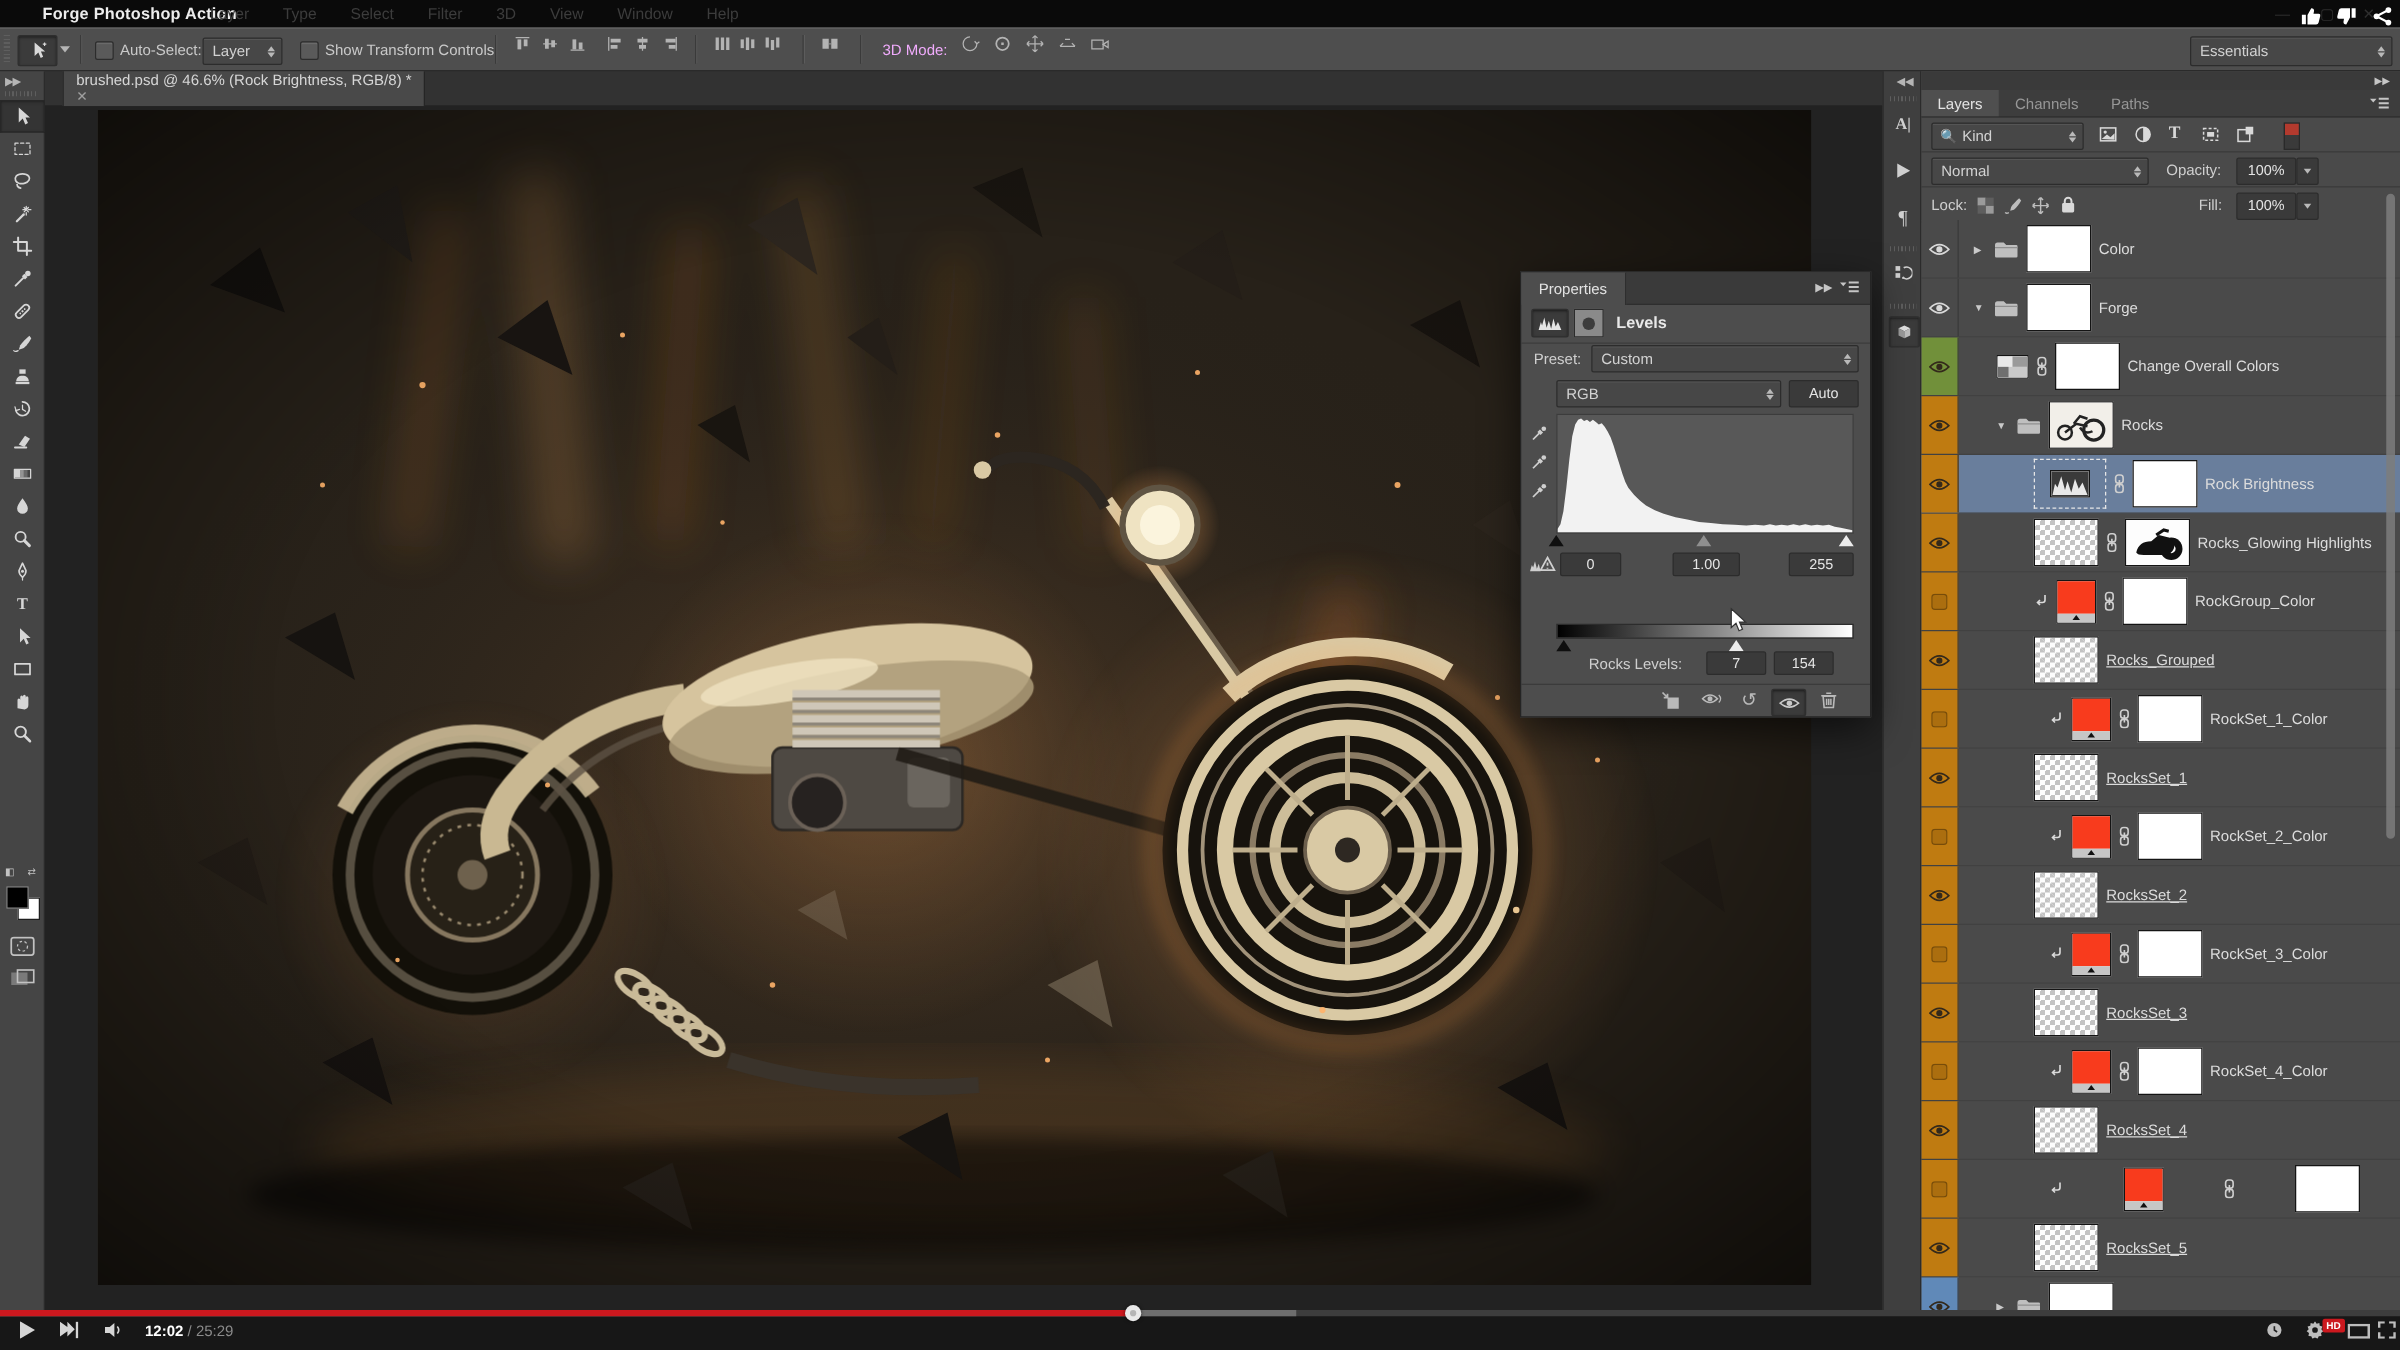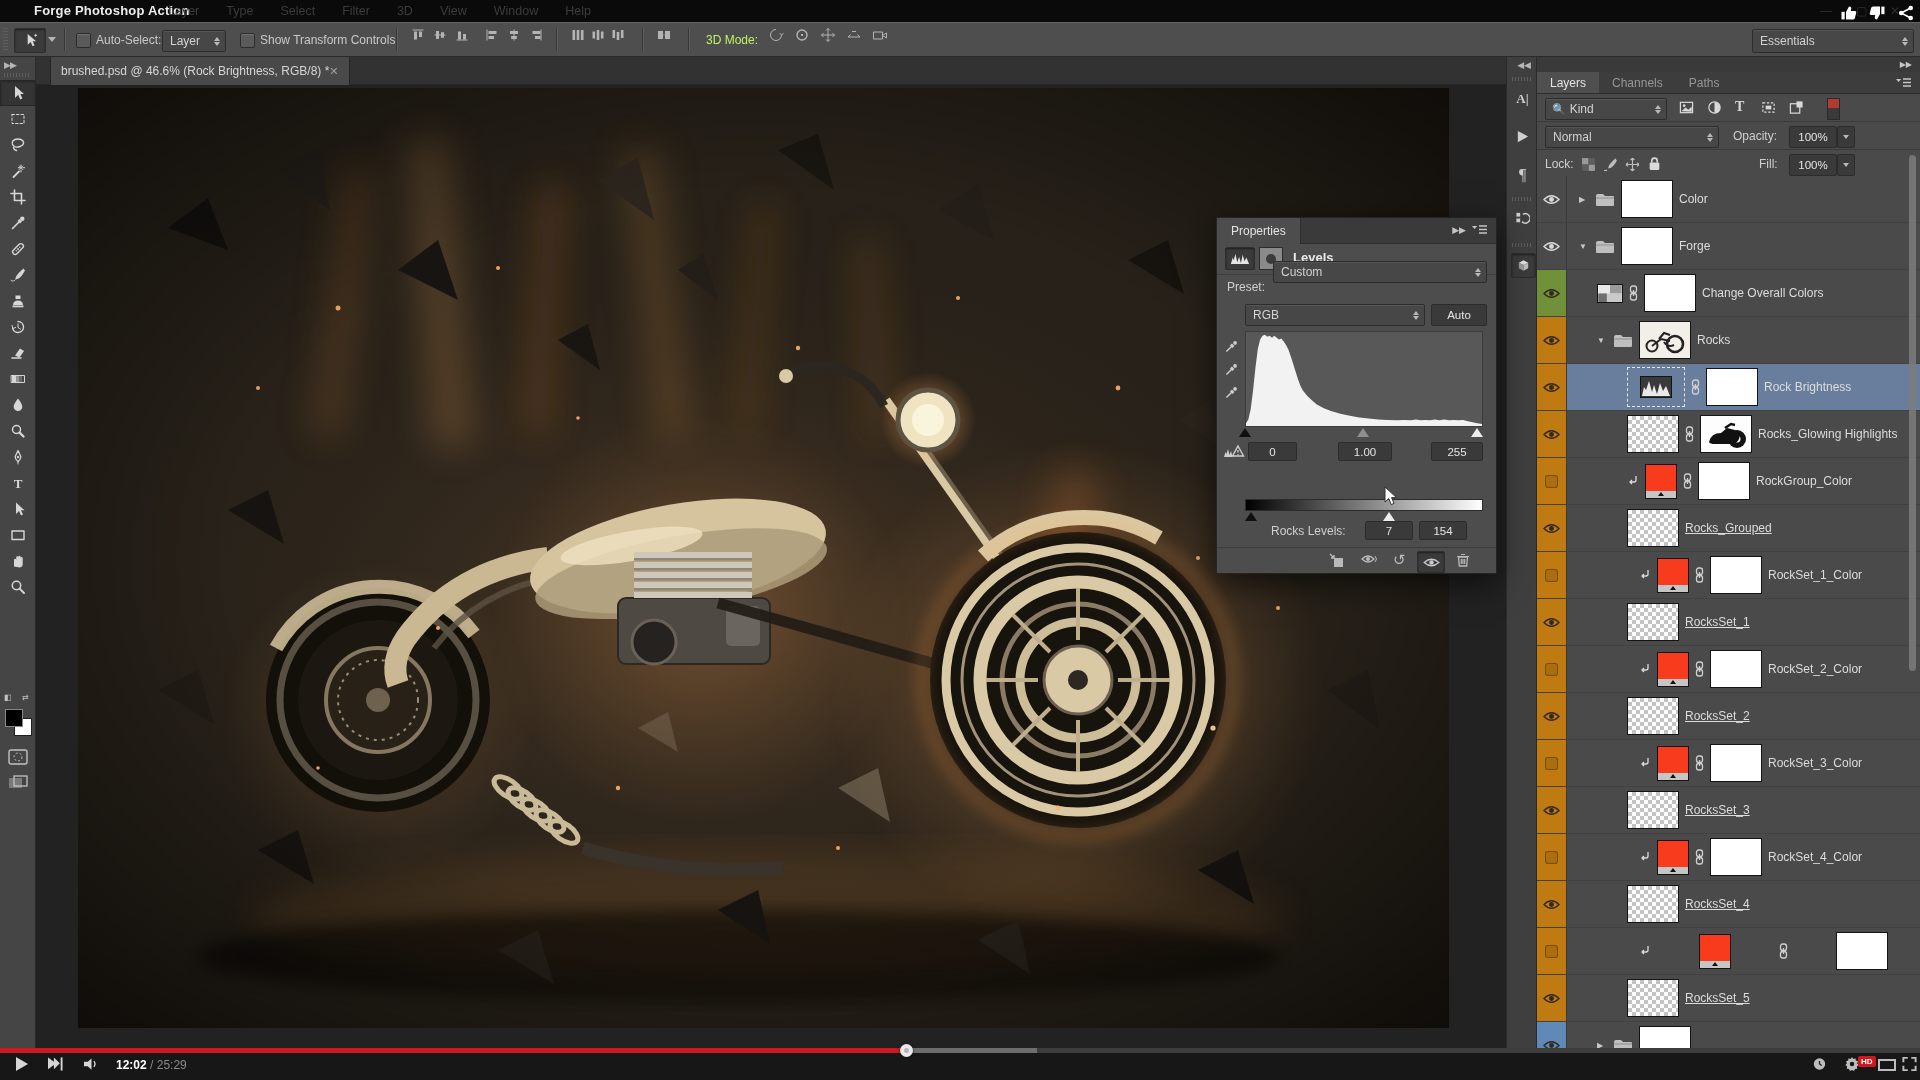--- a/index.html
+++ b/index.html
@@ -31,21 +31,21 @@
   .ud i{display:block;width:0;height:0;border-left:3.5px solid transparent;border-right:3.5px solid transparent;}
   .ud i.u{border-bottom:4px solid #b9b9b9;}
   .ud i.d{border-top:4px solid #b9b9b9;}
   .optico{width:20px;height:24px;top:5px;color:#b3b3b3;display:flex;align-items:center;justify-content:center;}
   .optico svg{width:16px;height:16px;}
   .optico svg path{stroke:currentColor;fill:none;}
   .optico svg rect{fill:currentColor;}
   
   #tabbar{left:36px;top:57px;width:1470px;height:28px;background:#323232;border-bottom:1px solid #262626;box-sizing:border-box;}
   #doc-tab{left:14px;top:0;height:28px;background:#494949;border-right:1px solid #252525;border-left:1px solid #252525;
-    display:flex;align-items:center;padding:0 10px;color:#d6d6d6;font-size:12px;}
+    display:flex;align-items:flex-start;padding:0 10px;color:#d6d6d6;font-size:12px;flex-direction:column;}
   #doc-close{color:#9f9f9f;font-size:11px;cursor:default;}
   
   #toolbar{left:0;top:57px;width:36px;height:991px;background:#454545;border-right:1px solid #2b2b2b;box-sizing:border-box;}
   #toolbar-head{color:#b5b5b5;font-size:9px;padding:3px 0 0 4px;letter-spacing:-1px;}
   .tool{width:36px;height:26px;display:flex;align-items:center;justify-content:center;color:#d6d6d6;}
   .tool svg{width:16px;height:16px;}
   .tool svg path,.tool svg circle,.tool svg rect{stroke-linejoin:round;stroke-linecap:round;}
   .tool.active{background:#343434;box-shadow:inset 0 0 0 1px #272727, inset 0 1px 3px rgba(0,0,0,.5);}
   #fgbg{left:5px;top:652px;width:26px;height:26px;}
   #bgsw{position:absolute;left:9px;top:9px;width:16px;height:16px;background:#fff;border:1px solid #1f1f1f;}
@@ -258,21 +258,21 @@
     <div class="abs" id="auto-align-slot" style="left:654px;top:0;display:flex">
         <div class="optico">
           <svg viewBox="0 0 16 16">
             <rect x="2" y="4" width="5" height="8" fill="currentColor"></rect>
             <rect x="9" y="4" width="5" height="8" fill="currentColor"></rect>
             <path d="M7.5 8 h1" stroke="currentColor" fill="none"></path>
           </svg>
         </div>
       </div>
     <div class="abs opt-sep" style="left:688px"></div>
-    <span class="abs" style="left:706px;top:10px;color:#bef264">3D Mode:</span>
+    <span class="abs" style="left:706px;top:10px;color:#f0abfc">3D Mode:</span>
     <div class="abs" id="threed-group" style="left:766px;top:0;display:flex;gap:6px">
         <div class="optico">
           <svg viewBox="0 0 16 16">
             <path d="M8 2.5 a5.5 5.5 0 1 0 5.5 5.5" stroke="currentColor" fill="none"></path>
             <path d="M13.5 8 l-1.8-2 M13.5 8 l2-1.6" stroke="currentColor" fill="none"></path>
           </svg>
         </div>
         <div class="optico">
           <svg viewBox="0 0 16 16">
             <circle cx="8" cy="8" r="5" fill="none" stroke="currentColor" stroke-width="1.4"></circle>
@@ -674,21 +674,21 @@
       <svg viewBox="0 0 22 14" style="width:20px;height:13px">
           <path d="M1 13 L3 6 4 9 6 2 8 11 10 5 12 12 14 3 16 10 18 6 21 13 Z" fill="#e5e5e5"></path>
         </svg>
     </div>
     <div class="abs" style="left:42px;top:29px;width:22px;height:21px;background:#8a8a8a;border:1px solid #2c2c2c;display:flex;align-items:center;justify-content:center">
       <div style="width:10px;height:10px;border-radius:50%;background:#3c3c3c"></div>
     </div>
     <span class="abs" style="left:76px;top:32px;font-weight:bold;font-size:13px;color:#e8e8e8">Levels</span>
     <div class="abs" style="left:0;top:56px;width:100%;height:1px;background:#3d3d3d"></div>
     <span class="abs" style="left:10px;top:62px">Preset:</span>
-    <div class="abs dropdown" style="left:56px;top:43px;width:212px;height:20px">
+    <div class="abs dropdown" style="left:56px;top:58px;width:212px;height:20px">
       <span class="lbl">Custom</span>
       <span class="ud">
           <i class="u"></i>
           <i class="d"></i>
         </span>
     </div>
     <div class="abs dropdown" style="left:28px;top:86px;width:178px;height:20px">
       <span class="lbl">RGB</span>
       <span class="ud">
           <i class="u"></i>

